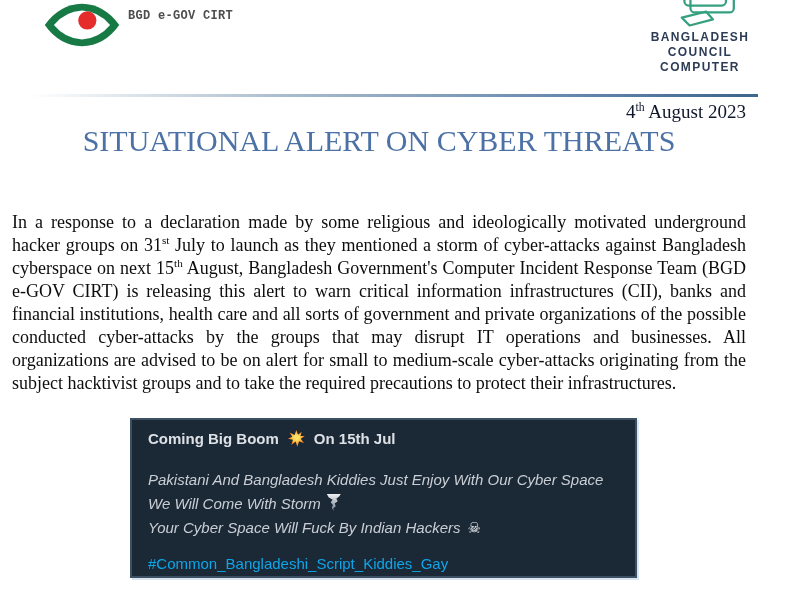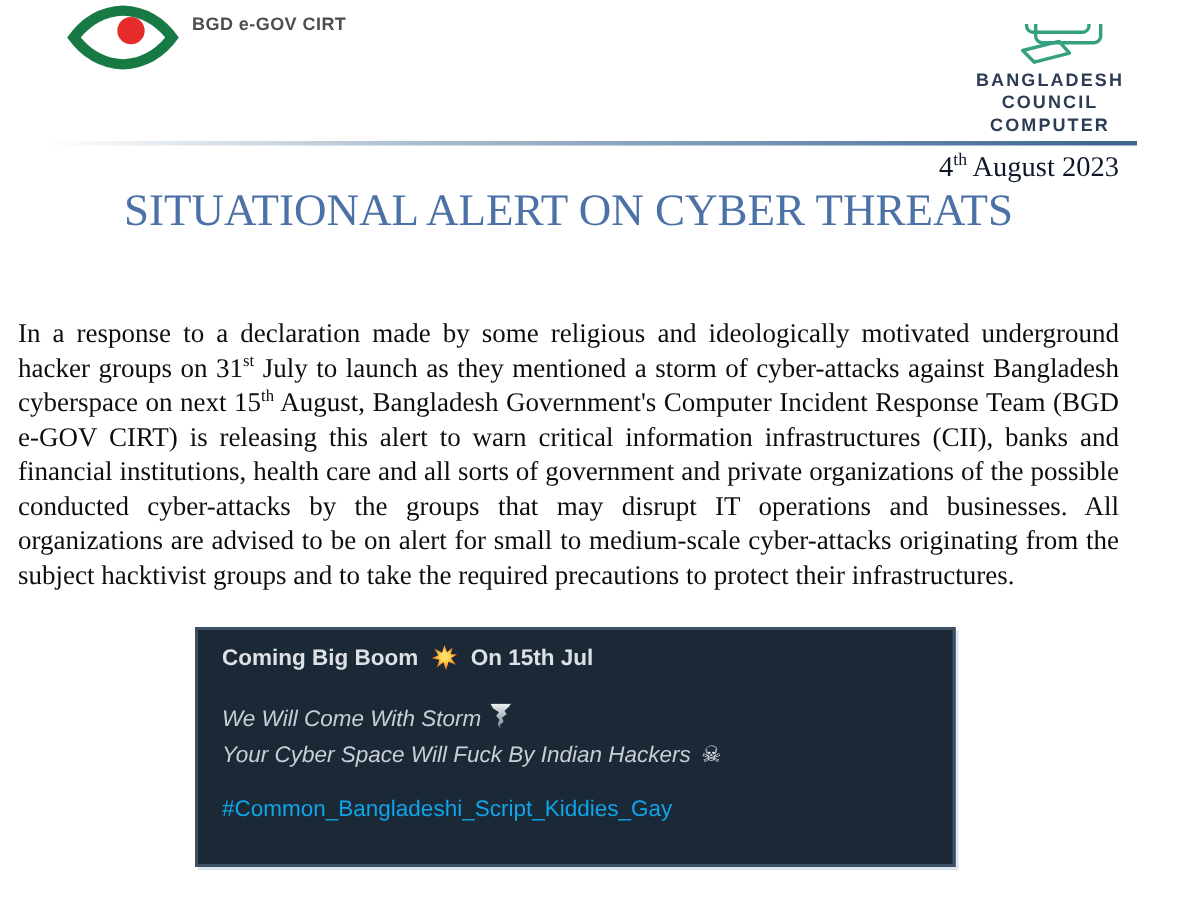--- a/index.html
+++ b/index.html
@@ -5,25 +5,25 @@
   html,body { margin:0; padding:0; background:#ffffff; }
   .page {
     position:relative; width:800px; height:605px; background:#ffffff;
     overflow:hidden; font-family:"Liberation Serif", serif; color:#111;
   }
 
   
   .cirt-logo { position:absolute; left:44px; top:1px; }
   .cirt-label {
     position:absolute; left:128px; top:9px;
-    font-family:Liberation Sans, sans-serif; font-weight:700;
+    font-family:Liberation Mono, monospace; font-weight:700;
     font-size:12px; color:#4e4e4e; letter-spacing:.3px;
   }
   .bcc { position:absolute; left:642px; top:0; width:116px; text-align:center;
-         font-family:"Liberation Sans", sans-serif;margin-top:16px; }
+         font-family:"Liberation Sans", sans-serif; }
   .bcc-icon { height:27px; overflow:hidden; margin-bottom:3px; }
   .bcc-name { font-size:12px; font-weight:700; color:#2d3c55;
               letter-spacing:1.4px; line-height:15px; }
 
   .divider {
     position:absolute; top:94px; left:30px; width:728px; height:3px;
     background:linear-gradient(to right, rgba(130,160,190,0), #a9bccd 35%, #5e82aa 78%, #40688f 97%);
   }
 
   .date-line {
@@ -104,19 +104,20 @@
 
   <div class="body-text"><span>In a response to a declaration made by some religious and ideologically motivated underground hacker groups on 31</span><sup class="sp">st</sup><span> July to launch as they mentioned a storm of cyber-attacks against Bangladesh cyberspace on next 15</span><sup class="sp">th</sup><span> August, Bangladesh Government's Computer Incident Response Team (BGD e-GOV CIRT) is releasing this alert to warn critical information infrastructures (CII), banks and financial institutions, health care and all sorts of government and private organizations of the possible conducted cyber-attacks by the groups that may disrupt IT operations and businesses. All organizations are advised to be on alert for small to medium-scale cyber-attacks originating from the subject hacktivist groups and to take the required precautions to protect their infrastructures.</span></div>
 
   <div class="shot">
     <div class="shot-header">
       <span>Coming Big Boom</span>
       <span class="boom"></span>
       <span>On 15th Jul</span>
     </div>
     <div class="shot-lines">
+      <div class="shot-line">Pakistani And Bangladesh Kiddies Just Enjoy With Our Cyber Space</div>
       <div class="shot-line"><span>We Will Come With Storm</span><span class="tornado"></span></div>
       <div class="shot-line"><span>Your Cyber Space Will Fuck By Indian Hackers</span><span class="skull">☠</span></div>
     </div>
     <div class="hashtag">#Common_Bangladeshi_Script_Kiddies_Gay</div>
   </div>
 
 </div>
 
 </body></html>

